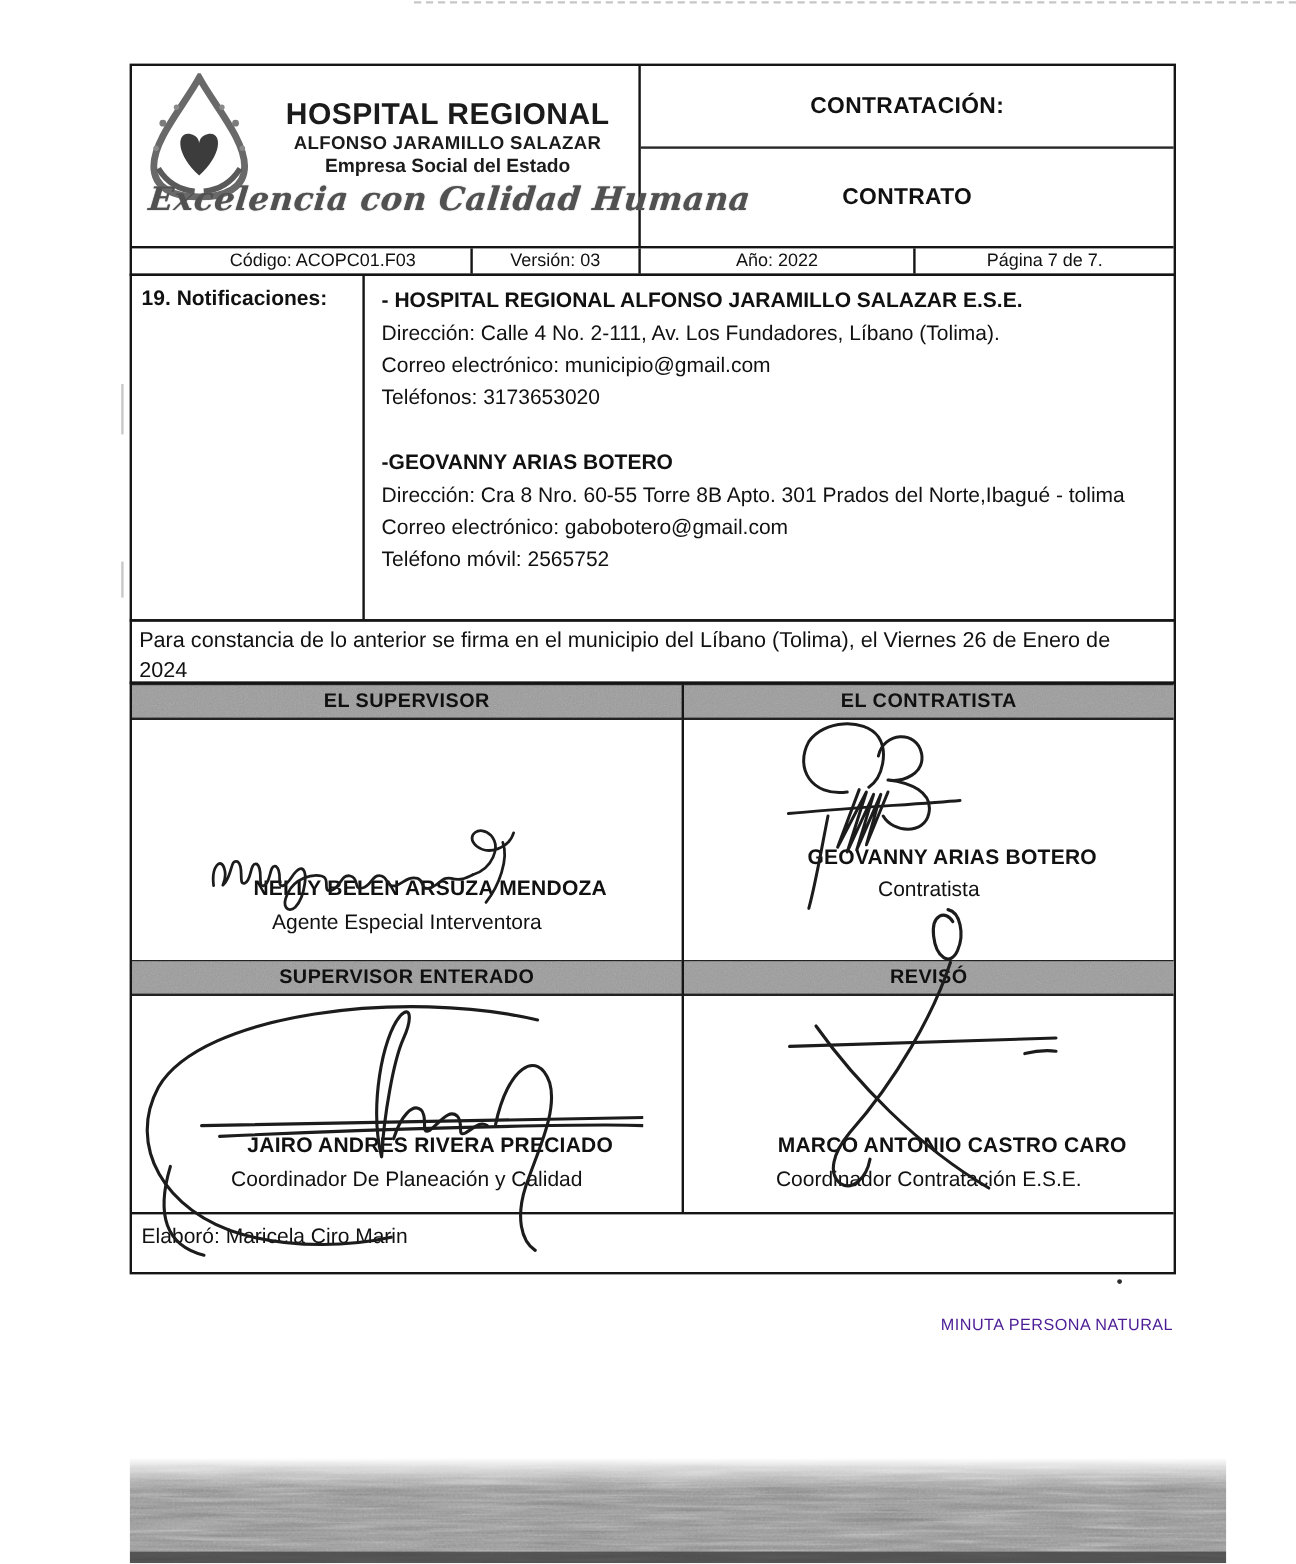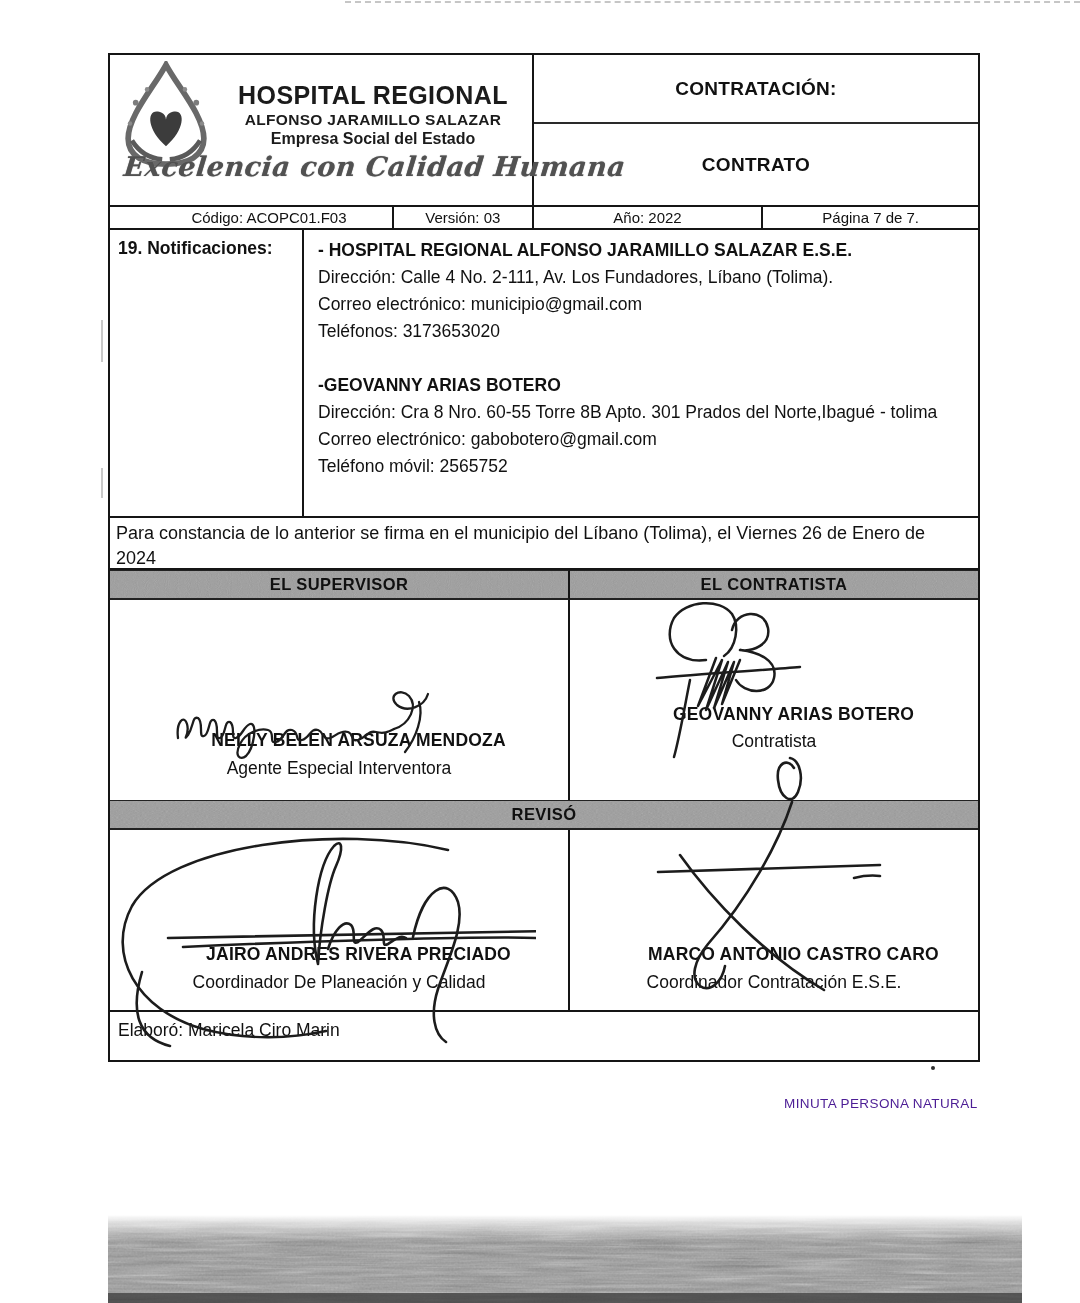--- a/index.html
+++ b/index.html
@@ -182,20 +182,33 @@
         <div class="sig-name" style="top:130px;">NELLY BELEN ARSUZA MENDOZA</div>
         <div class="sig-role" style="top:158px;">Agente Especial Interventora</div>
       </div>
       <div class="scell r">
         <div class="sig-name" style="top:104px;">GEOVANNY ARIAS BOTERO</div>
         <div class="sig-role" style="top:131px;">Contratista</div>
       </div>
     </div>
 
     <div class="srow row-bar2">
+      <div class="scell l bar">
+        <svg class="barnoise" viewBox="0 0 460 30" preserveAspectRatio="none">
+          <filter id="bn3">
+              <feTurbulence type="fractalNoise" baseFrequency="0.9" numOctaves="2" seed="7"></feTurbulence>
+              <feColorMatrix type="saturate" values="0"></feColorMatrix>
+              <feComponentTransfer>
+                <feFuncA type="linear" slope="0.6" intercept="0"></feFuncA>
+              </feComponentTransfer>
+            </filter>
+          <rect width="460" height="30" filter="url(#bn3)"></rect>
+        </svg>
+        <div class="lbl">SUPERVISOR ENTERADO</div>
+      </div>
       <div class="scell r bar">
         <svg class="barnoise" viewBox="0 0 408 30" preserveAspectRatio="none">
           <filter id="bn4">
               <feTurbulence type="fractalNoise" baseFrequency="0.9" numOctaves="2" seed="9"></feTurbulence>
               <feColorMatrix type="saturate" values="0"></feColorMatrix>
               <feComponentTransfer>
                 <feFuncA type="linear" slope="0.6" intercept="0"></feFuncA>
               </feComponentTransfer>
             </filter>
           <rect width="408" height="30" filter="url(#bn4)"></rect>

